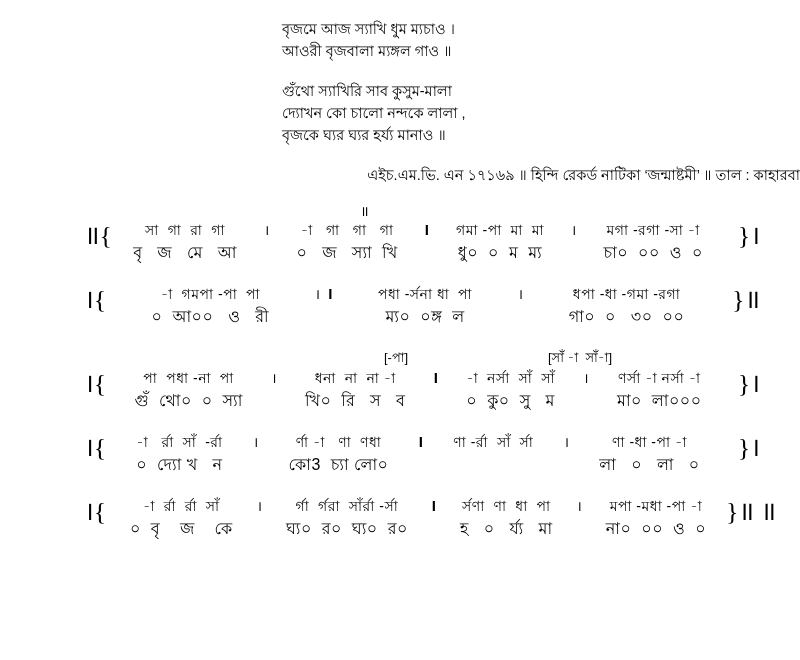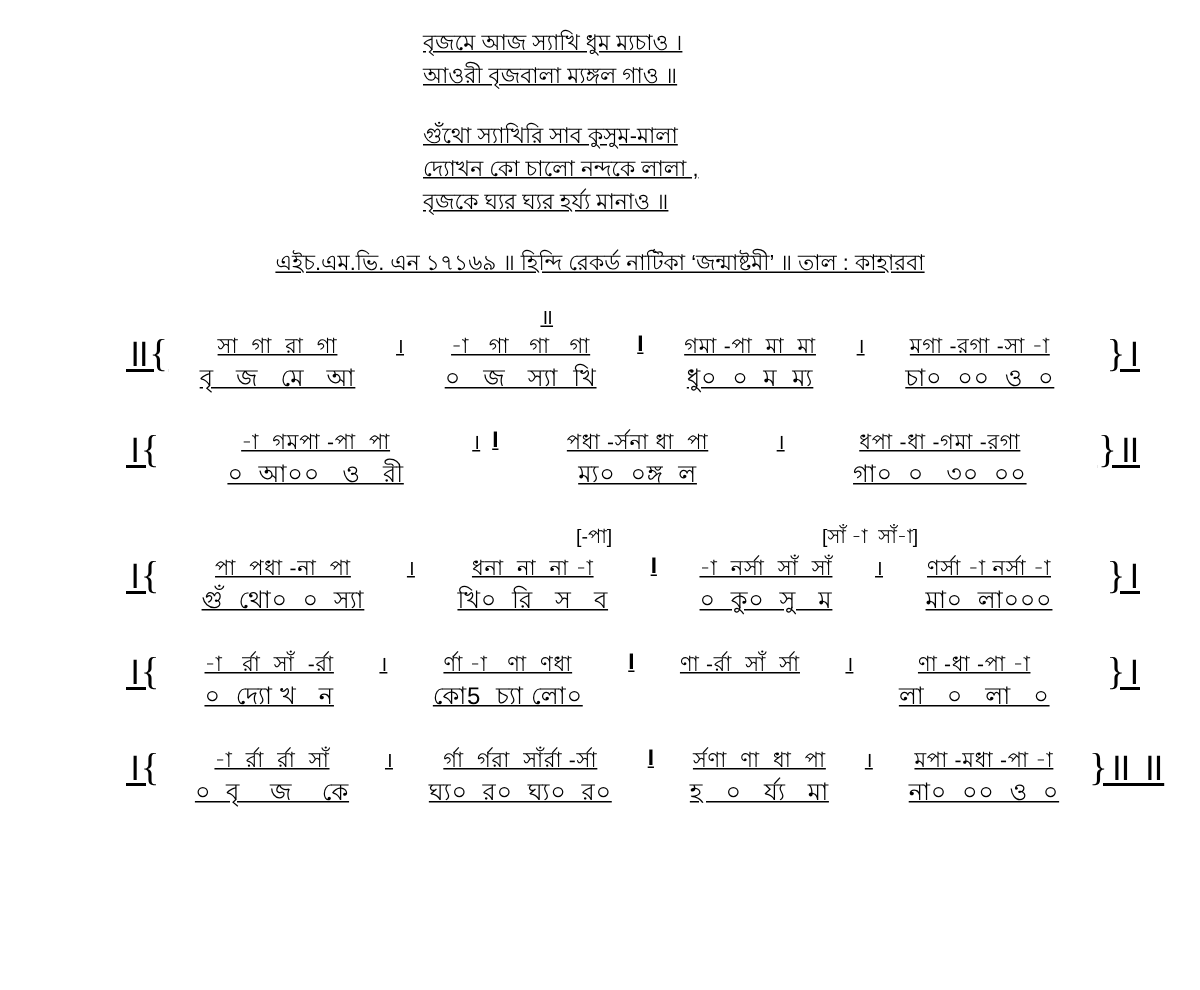--- a/index.html
+++ b/index.html
@@ -13,41 +13,40 @@
     font-family: "Liberation Serif", "DejaVu Serif", serif;
     color: #000000;
     position: relative;
     overflow: hidden;
   }
   .page {
     width: 800px;
     height: 612px;
     position: relative;
     box-sizing: border-box;
-    text-decoration: underline;
   }
 
   
   .lyrics {
     padding-top: 18px;
     padding-left: 282px;
   }
   .lyric-stanza {
     margin-bottom: 18px;
   }
   .lyric-line {
     font-family: "Liberation Sans", "DejaVu Sans", sans-serif;
     font-size: 14.5px;
     line-height: 22px;
     white-space: pre;
   }
 
   
   .credit {
-    text-align: center;
+    text-align: right;
     font-family: "Liberation Sans", "DejaVu Sans", sans-serif;
     font-size: 14.5px;
     margin-bottom: 8px;
     white-space: pre;
   }
 
   
   .notation {
     margin-top: 14px;
     padding-left: 84px;
@@ -249,21 +248,21 @@
       <div class="sys-row">
         <div class="brace">।{</div>
         <div class="bars">
           <div class="bar">
             <div class="svara">-া   র্রা  সাঁ  -র্রা</div>
             <div class="syll">০  দ্যো খ   ন</div>
           </div>
           <div class="sep">।</div>
           <div class="bar">
             <div class="svara">র্ণা -া   ণা  ণধা</div>
-            <div class="syll">কো5  চ্যা লো০</div>
+            <div class="syll">কো3  চ্যা লো০</div>
           </div>
           <div class="sep bold">I</div>
           <div class="bar">
             <div class="svara">ণা -র্রা  সাঁ  র্সা</div>
           </div>
           <div class="sep">।</div>
           <div class="bar">
             <div class="svara">ণা -ধা -পা -া</div>
             <div class="syll">লা   ০   লা   ০</div>
           </div>

